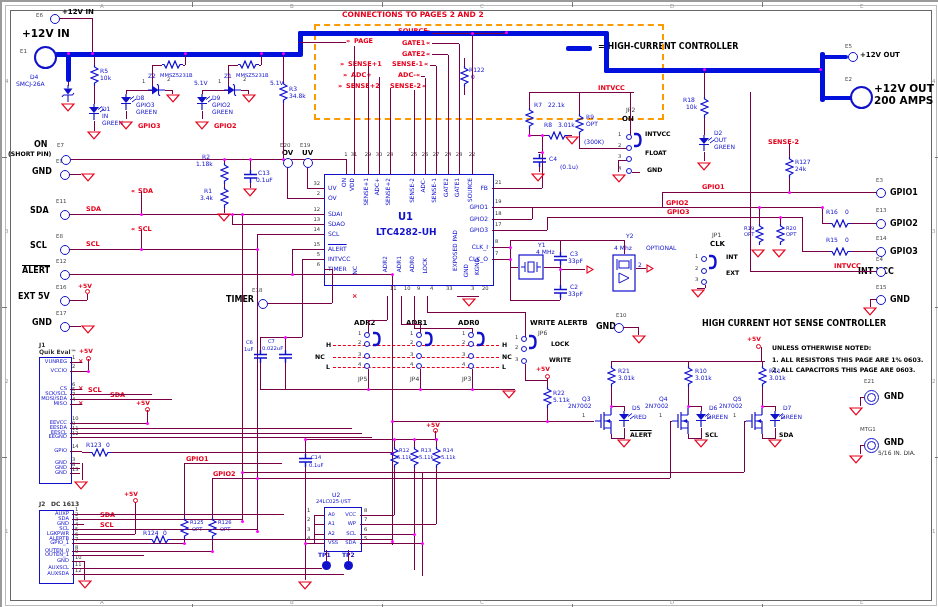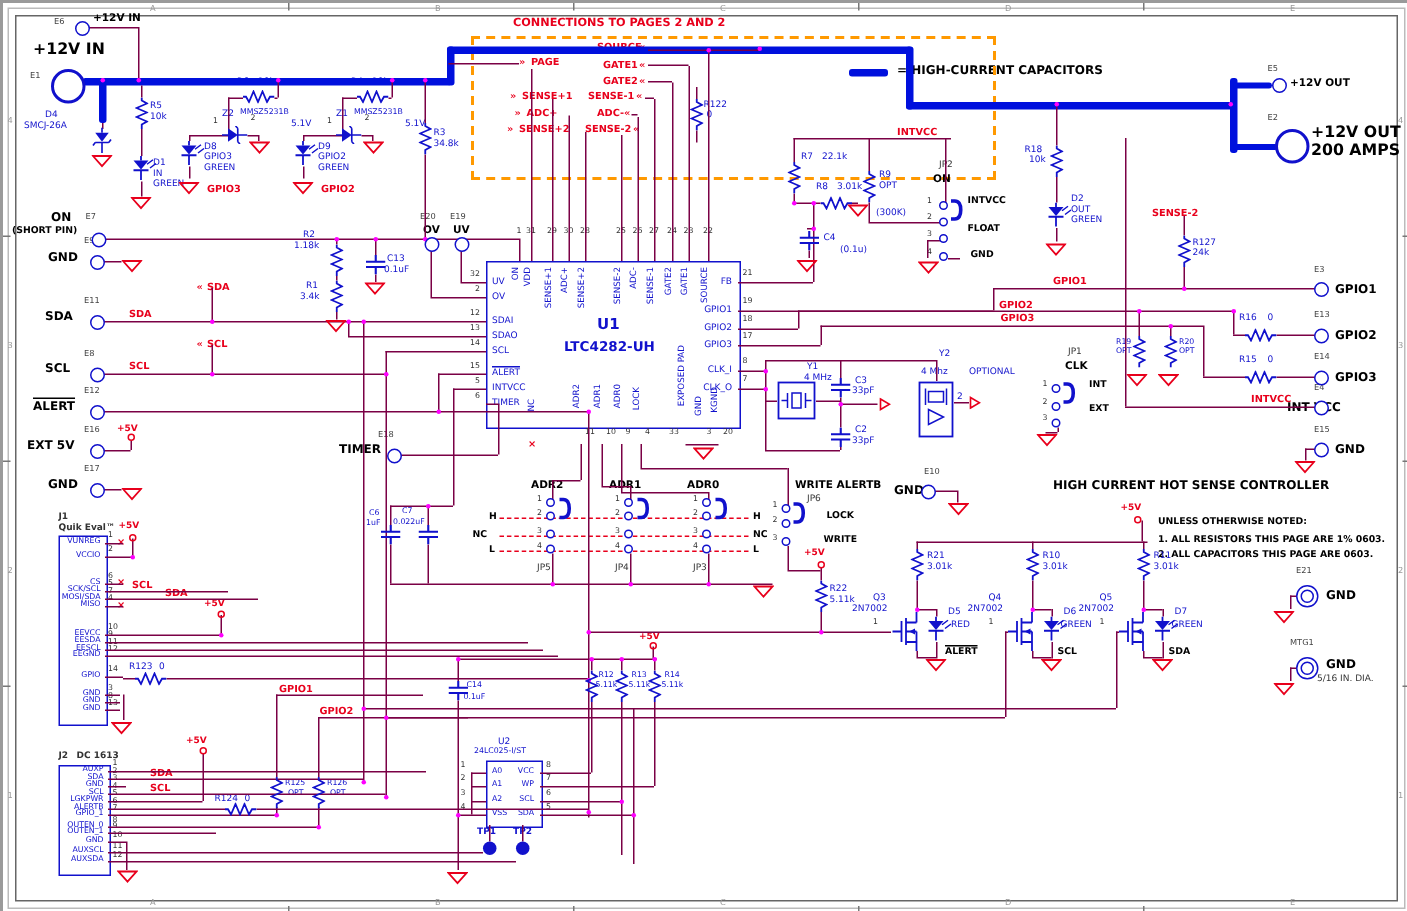--- a/index.html
+++ b/index.html
@@ -58,21 +58,21 @@
 <span class="x fl" style="left:3px;top:77px">4</span>
 <span class="x fl" style="left:3px;top:227px">3</span>
 <span class="x fl" style="left:3px;top:377px">2</span>
 <span class="x fl" style="left:3px;top:527px">1</span>
 <span class="x fl" style="left:930px;top:77px">4</span>
 <span class="x fl" style="left:930px;top:227px">3</span>
 <span class="x fl" style="left:930px;top:377px">2</span>
 <span class="x fl" style="left:930px;top:527px">1</span>
 
 <span class="x rl" style="left:340px;top:9px;font-size:7.5px">CONNECTIONS TO PAGES 2 AND 2</span>
-<span class="x bl" style="left:596px;top:41px">= HIGH-CURRENT CAPACITORS</span>
+<span class="x bl" style="left:596px;top:41px">= HIGH-CURRENT CONTROLLER</span>
 <span class="x bl" style="left:700px;top:318px">HIGH CURRENT HOT SENSE CONTROLLER</span>
 <span class="x bl6" style="left:770px;top:343px">UNLESS OTHERWISE NOTED:</span>
 <span class="x bl6" style="left:770px;top:355px">1. ALL RESISTORS THIS PAGE ARE 1% 0603.</span>
 <span class="x bl6" style="left:770px;top:365px">2. ALL CAPACITORS THIS PAGE ARE 0603.</span>
 
 <div class="obox" style="left:312px;top:22px;width:346px;height:92px"></div>
 
 <span class="x eref" style="left:34px;top:11px">E6</span>
 <span class="x bl7" style="left:60px;top:7px">+12V IN</span>
 <span class="x big" style="left:20px;top:26px">+12V IN</span>

